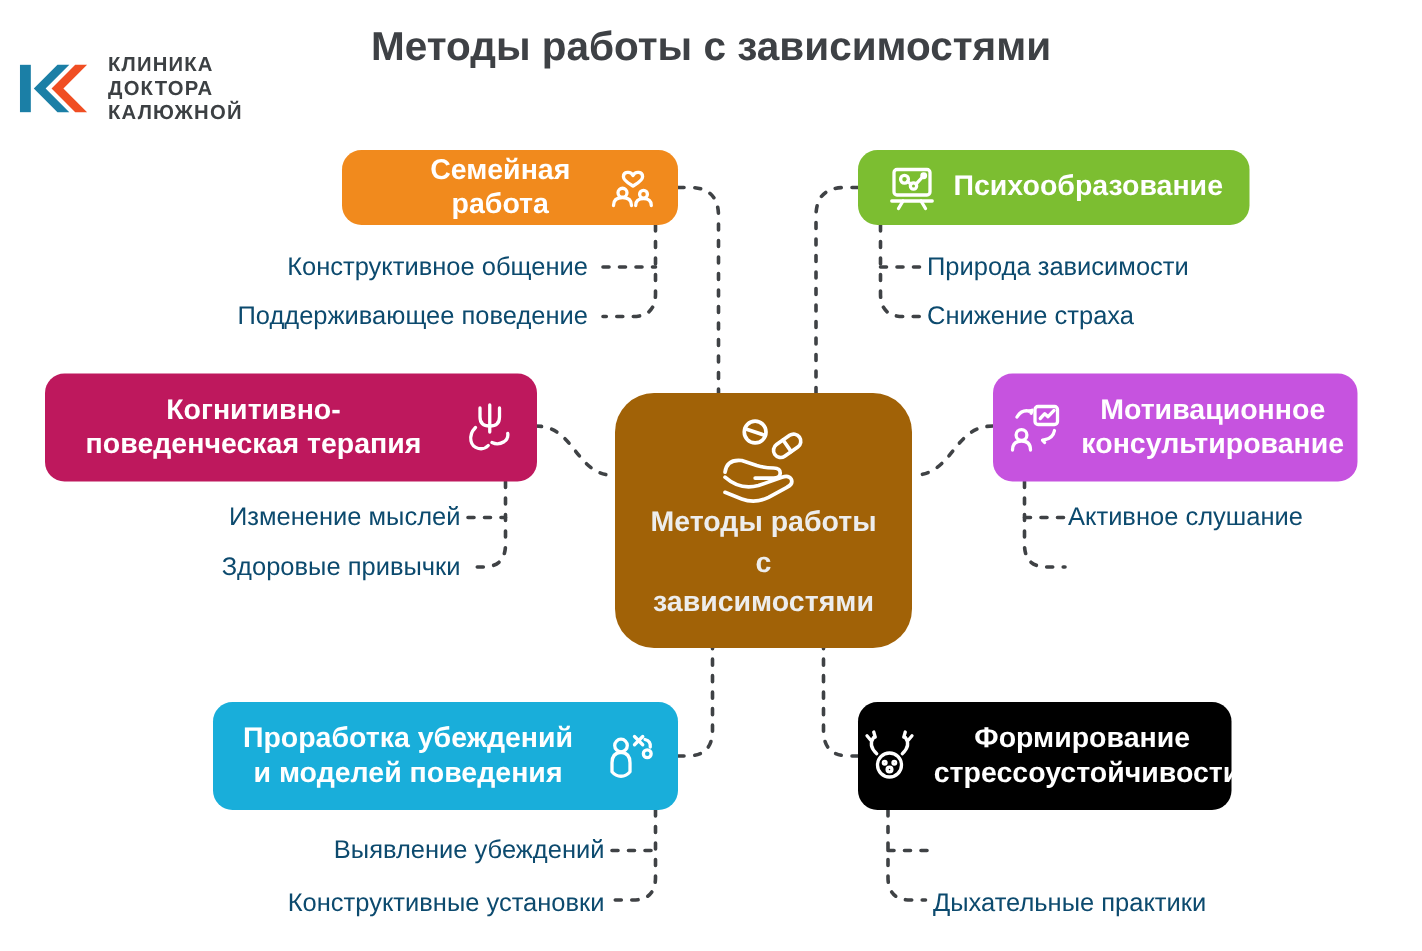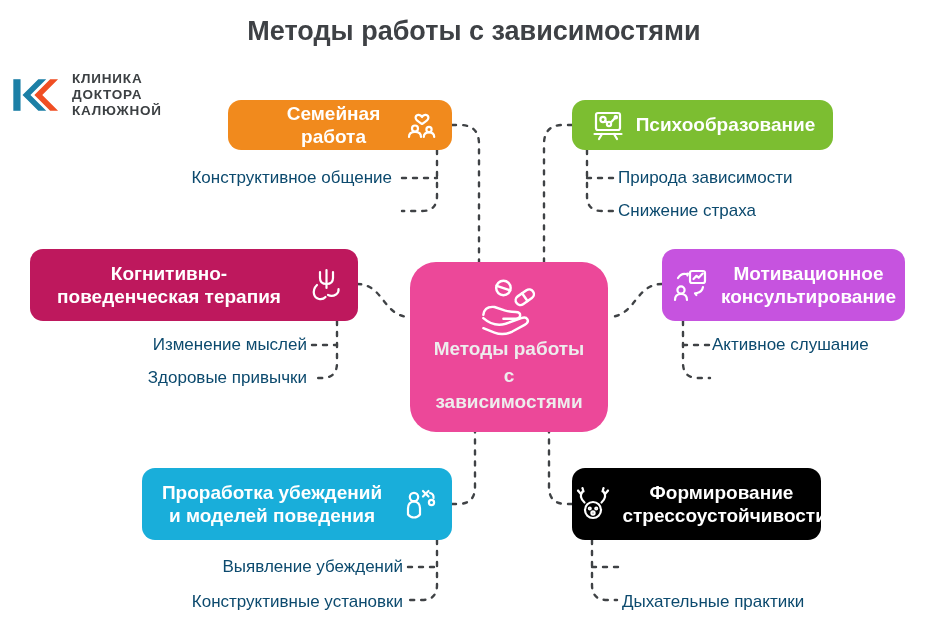--- a/index.html
+++ b/index.html
@@ -5,21 +5,21 @@
   html,body{margin:0;padding:0;background:#ffffff;}
   .canvas{position:relative;width:948px;height:634px;background:#ffffff;
           font-family:"Liberation Sans",sans-serif;overflow:hidden;}
   *{box-sizing:border-box;}
 
   
   .title{position:absolute;top:16px;left:0;width:100%;text-align:center;
          font-size:27px;font-weight:bold;color:#3e4145;}
 
   
-  .logo{position:absolute;left:12px;top:34px;display:flex;align-items:center;gap:10px;margin-top:36px;}
+  .logo{position:absolute;left:12px;top:34px;display:flex;align-items:center;gap:10px;}
   .logo-text{display:flex;flex-direction:column;font-size:13.5px;font-weight:bold;
              color:#3c4043;line-height:16px;letter-spacing:0.8px;}
 
   
   .wires{position:absolute;left:0;top:0;width:948px;height:634px;}
   .wires path{fill:none;stroke:#3f4245;stroke-width:2.4;stroke-linecap:round;
               stroke-dasharray:4 7;}
 
   
   .node{position:absolute;border-radius:13px;color:#ffffff;font-weight:bold;
@@ -76,21 +76,21 @@
     <path d="M337 321 V363 q0 15 -15 15 h-10"></path>
     <path d="M312 345 h25"></path>
     <path d="M683 321 V363 q0 15 15 15 h12"></path>
     <path d="M683 345 h27"></path>
     <path d="M437 540 V585 q0 15 -15 15 h-14"></path>
     <path d="M408 567 h29"></path>
     <path d="M592 540 V585 q0 15 15 15 h10"></path>
     <path d="M592 567 h30"></path>
   </svg>
 
-  <div class="center-node" style="background: #ec4899;">
+  <div class="center-node" style="background: #a16207;">
     <svg width="72" height="58" viewBox="0 0 64 52">
       <g class="icon-stroke">
         <circle cx="27" cy="9" r="6.5"></circle>
         <line x1="21" y1="7" x2="33" y2="11"></line>
         <g transform="rotate(-35 46 17)">
           <rect x="37" y="13" width="18" height="8.5" rx="4.2"></rect>
           <line x1="46" y1="13" x2="46" y2="21.5"></line>
         </g>
         <path d="M9 33 q1 -8 10 -7 l9 3 q5 1.5 10 1.5 q4 0 4 3 q0 3 -4 3 h-11"></path>
         <path d="M9 36 q9 8 20 5 l14 -5 q4 -1.5 5.5 1 q1.5 3 -2.5 5 l-11 6 q-8 4 -16 1 l-10 -4"></path>
@@ -185,20 +185,21 @@
         <line x1="10.5" y1="7.5" x2="9.5" y2="4"></line>
         <path d="M28.5 18.5 Q34.5 13 30.5 7.5"></path>
         <line x1="32.5" y1="9.5" x2="35" y2="6.5"></line>
         <line x1="29.5" y1="7.5" x2="30.5" y2="4"></line>
       </g>
     </svg>
     <span class="label" style="max-width:198px;">Формирование стрессоустойчивости</span>
   </div>
 
   <div class="sub r" style="right:556px;top:167px;">Конструктивное общение</div>
+  <div class="sub r" style="right:556px;top:200px;">Поддерживающее поведение</div>
 
   <div class="sub" style="left:618px;top:167px;">Природа зависимости</div>
   <div class="sub" style="left:618px;top:200px;">Снижение страха</div>
 
   <div class="sub r" style="right:641px;top:334px;">Изменение мыслей</div>
   <div class="sub r" style="right:641px;top:367px;">Здоровые привычки</div>
 
   <div class="sub" style="left:712px;top:334px;">Активное слушание</div>
 
   <div class="sub r" style="right:545px;top:556px;">Выявление убеждений</div>

